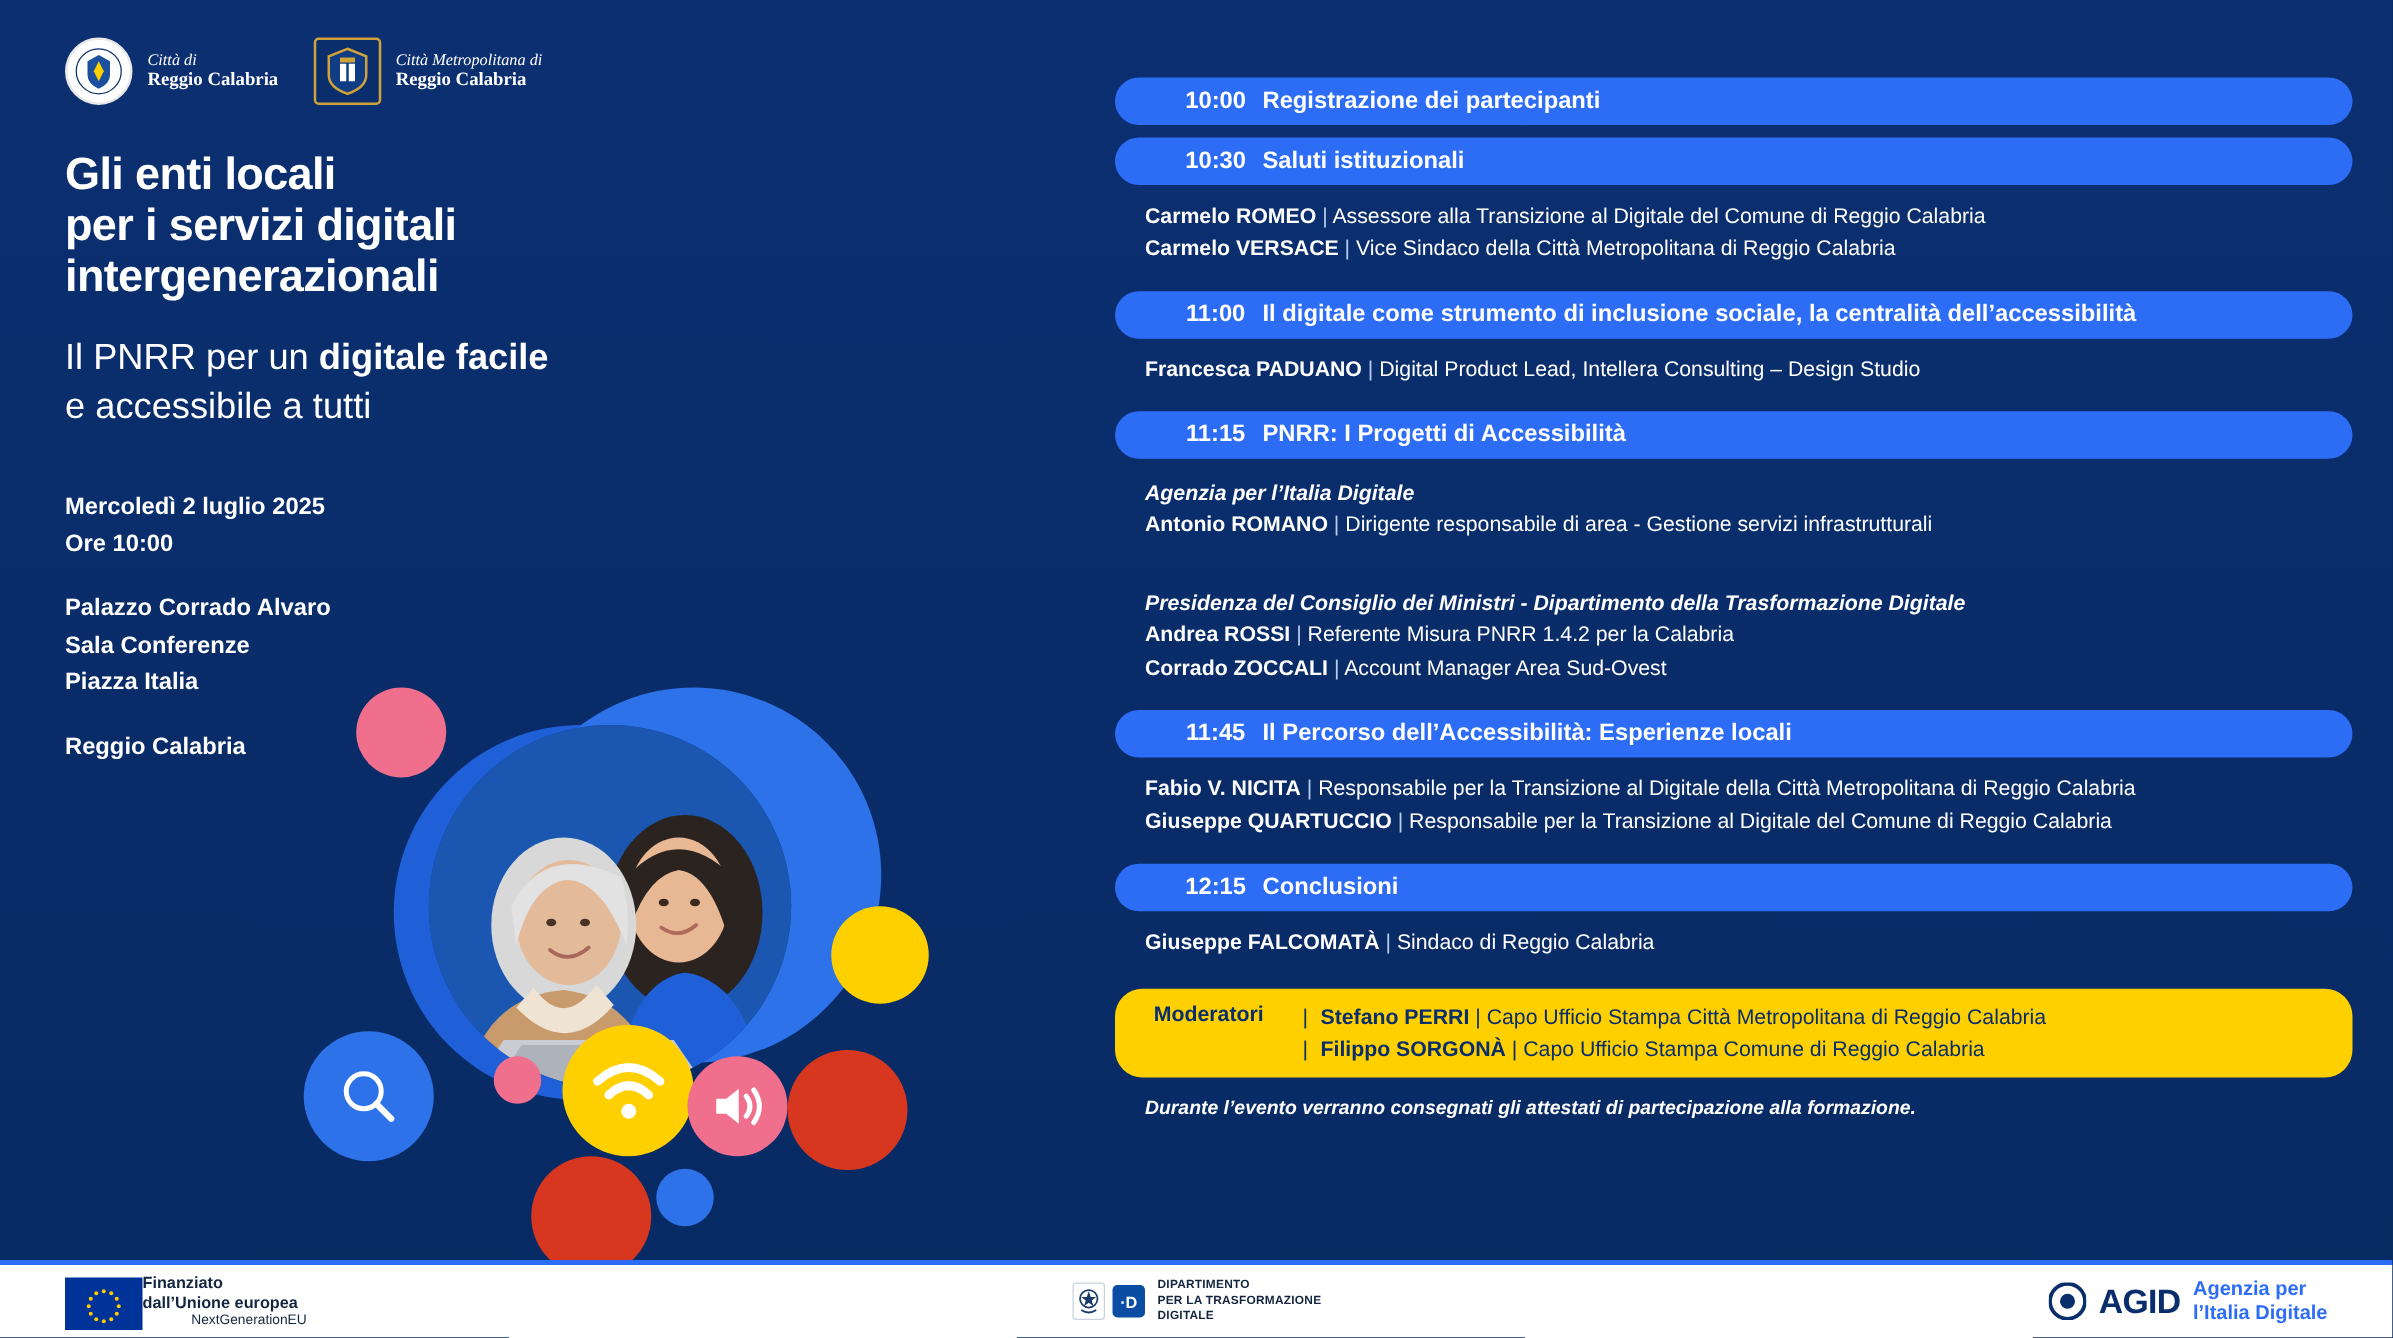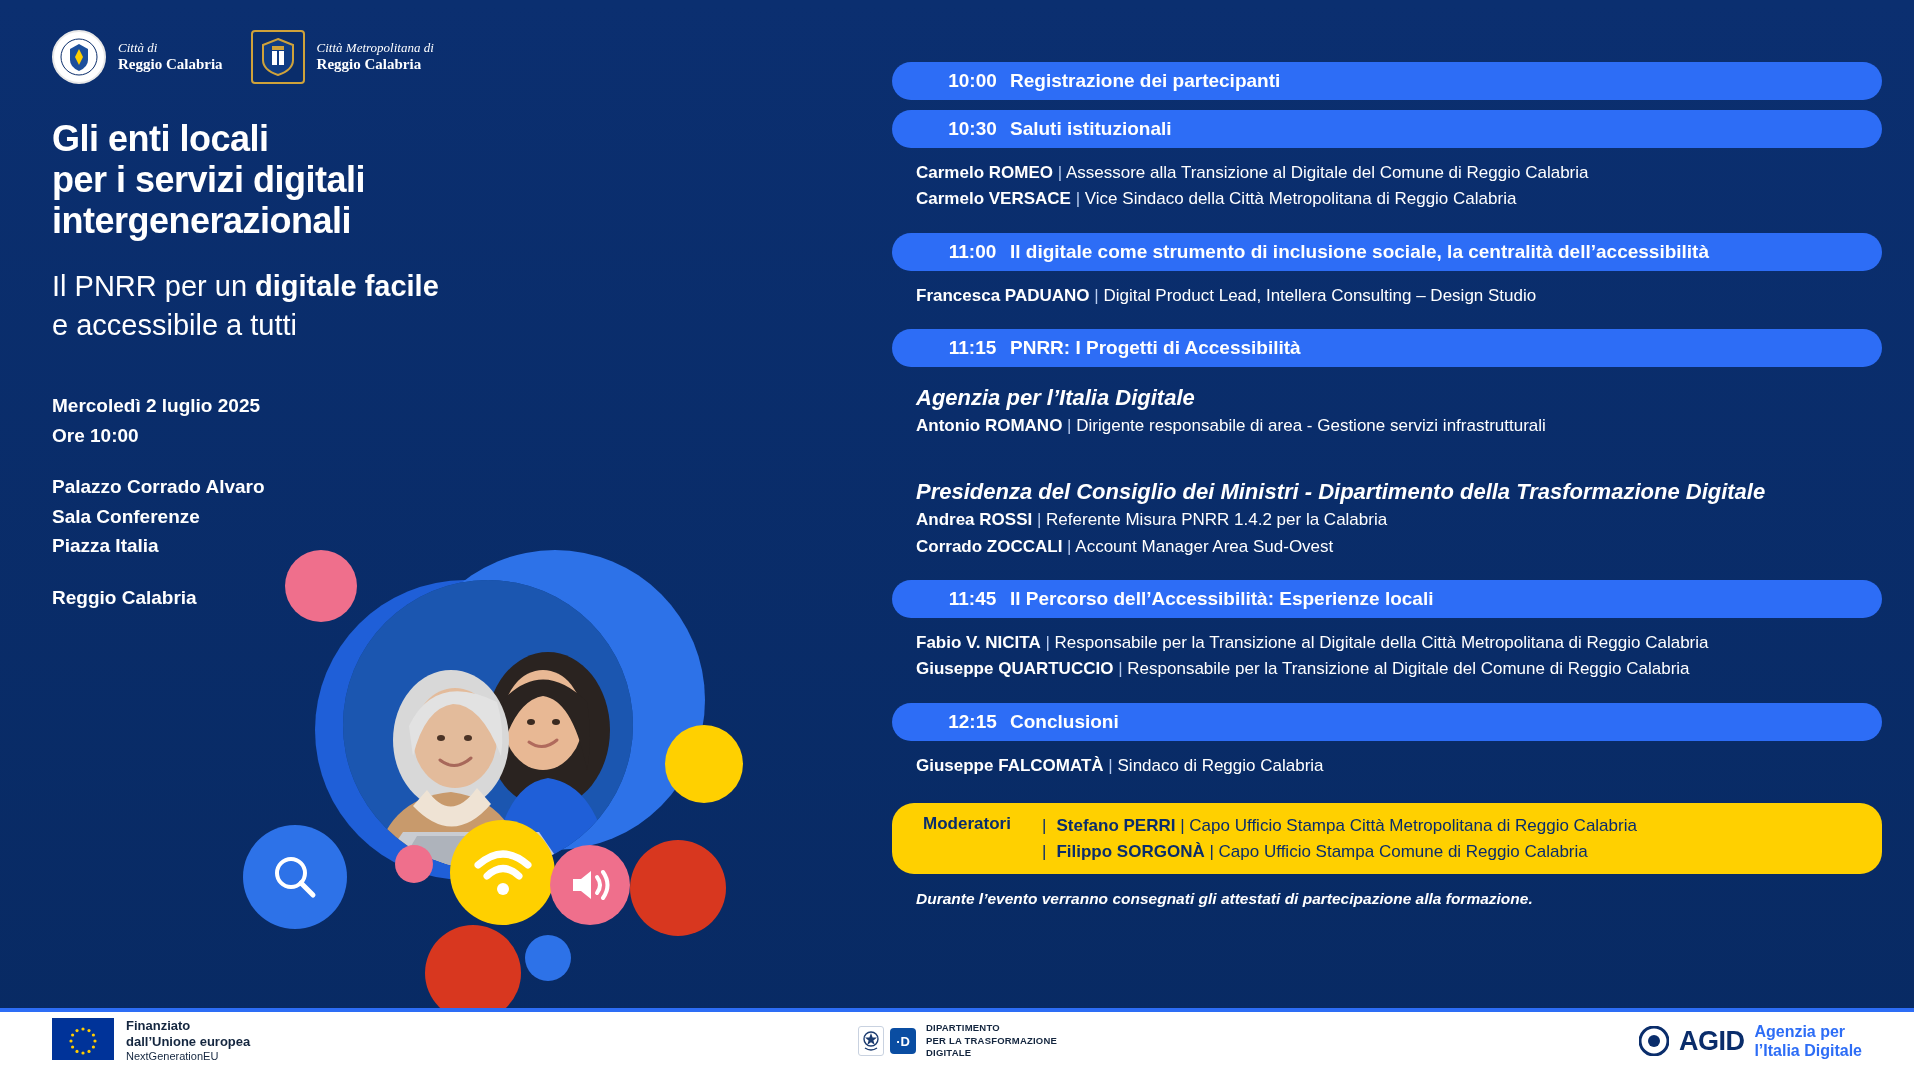--- a/index.html
+++ b/index.html
@@ -149,21 +149,21 @@
   .speakers { padding: 12px 0 10px 24px; }
   .sp {
     color: #ffffff;
     font-size: 17px;
     line-height: 1.55;
   }
   .sp .nm { font-weight: bold; }
   .sp .sep { color: #b9cdf0; }
   .grp {
     color: #ffffff;
-    font-size: 22px;
+    font-size: 17px;
     font-style: italic;
     font-weight: bold;
     margin-top: 6px;
     margin-bottom: 2px;
   }
   .grp.second { margin-top: 40px; }
 
   .mod-bar {
     background: #ffd000;
     border-radius: 22px;
@@ -197,29 +197,29 @@
 
   
   #footer {
     position: absolute;
     left: 0; bottom: 0;
     width: 1914px; height: 58px;
     background: #ffffff;
     display: flex;
     align-items: center;
   }
-  .f-left { position: absolute; left: 52px; display: flex; align-items: flex-start; gap: 12px; }
+  .f-left { position: absolute; left: 52px; display: flex; align-items: flex-end; }
   .eu-flag {
     width: 62px; height: 42px;
     background: #003399;
     display: flex; align-items: center; justify-content: center;
   }
   .f-left .txt { line-height: 1.25; color: #14263f; }
   .f-left .txt .l1 { font-size: 13px; font-weight: bold; }
-  .f-left .txt .l2 { font-size: 11px; }
+  .f-left .txt .l2 { font-size: 11px; padding-left: 39px; }
 
   .f-center { position: absolute; left: 858px; display: flex; align-items: center; gap: 10px; }
   .f-center .rep { display: flex; align-items: center; gap: 6px; }
   .f-center .emb {
     width: 26px; height: 30px;
     border-radius: 3px;
     background: #ffffff;
     border: 1px solid #c9d2e0;
     display: flex; align-items: center; justify-content: center;
   }

